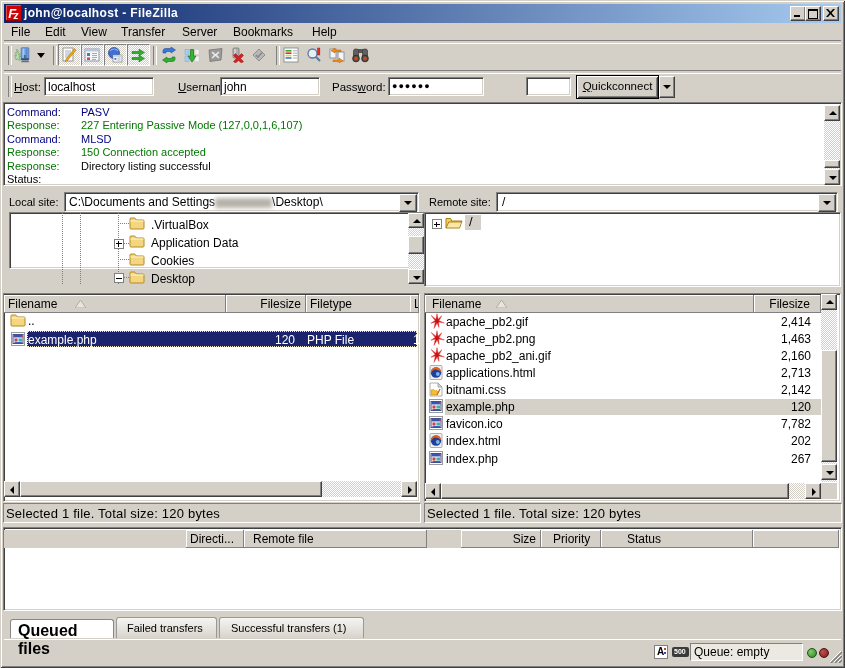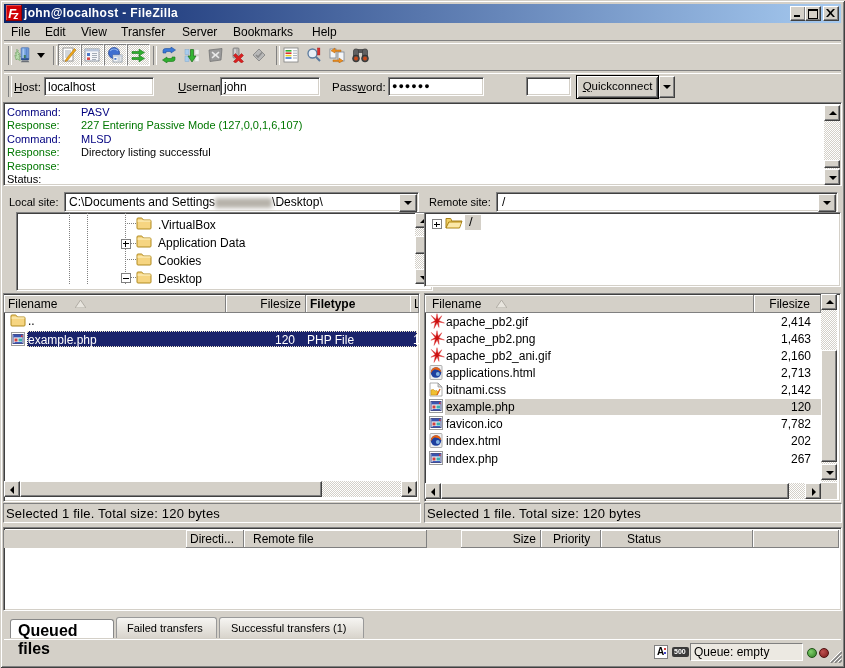--- a/index.html
+++ b/index.html
@@ -210,41 +210,42 @@
       <div style="color:#007700">Response:</div>
       <div style="color:#00007f">Command:</div>
       <div style="color:#007700">Response:</div>
       <div style="color:#007700">Response:</div>
       <div style="color:#000">Status:</div>
     </div>
 <div class="a" style="left:77px;top:3px;font-size:11px;line-height:13.4px;white-space:nowrap;">
       <div style="color:#00007f">PASV</div>
       <div style="color:#007700">227 Entering Passive Mode (127,0,0,1,6,107)</div>
       <div style="color:#00007f">MLSD</div>
+      <div style="color:#007700">150 Connection accepted</div>
       <div style="color:#000">Directory listing successful</div>
     </div>
 <div class="a dither" style="right:1px;top:2px;width:16px;height:80px;">
 <div class="a raised" style="left:0;top:0;width:16px;height:16px;box-sizing:border-box;">
         <div class="a" style="left:4px;top:5px;width:0;height:0;border-left:4px solid transparent;border-right:4px solid transparent;border-bottom:4px solid #000;"></div>
       </div>
 <div class="a raised" style="left:0;top:55px;width:16px;height:8px;box-sizing:border-box;"></div>
 <div class="a raised" style="left:0;top:64px;width:16px;height:16px;box-sizing:border-box;">
         <div class="a" style="left:4px;top:6px;width:0;height:0;border-left:4px solid transparent;border-right:4px solid transparent;border-top:4px solid #000;"></div>
       </div>
 </div>
 </div>
 
 <div class="a" style="left:9px;top:196px;font-size:11px;">Local site:</div>
 <div class="a sunken" style="left:64px;top:192px;width:355px;height:20px;box-sizing:border-box;">
  <div class="a" style="left:4px;top:2px;white-space:pre;">C:\Documents and Settings<span style="display:inline-block;width:57px;height:10px;background:#b6b2aa;filter:blur(2px);vertical-align:middle;"></span>\Desktop\</div>
  <div class="a raised" style="right:1px;top:1px;width:16px;height:16px;">
       <div class="a" style="left:4px;top:6px;width:0;height:0;border-left:4px solid transparent;border-right:4px solid transparent;border-top:4px solid #000;"></div>
     </div>
 </div>
-<div class="a sunken" style="left:16px;top:212px;width:417px;height:79px;box-sizing:border-box;">
+<div class="a sunken" style="left:9px;top:212px;width:417px;height:57px;box-sizing:border-box;">
  <div class="a vdot" style="left:52px;top:0;height:71px;"></div>
  <div class="a vdot" style="left:70px;top:0;height:71px;"></div>
  <div class="a vdot" style="left:108px;top:0;height:71px;"></div>
  <div class="a hdot" style="left:108px;top:10px;width:14px;"></div>
  <div class="a hdot" style="left:114px;top:30px;width:8px;"></div>
  <div class="a hdot" style="left:108px;top:46px;width:14px;"></div>
  <div class="a hdot" style="left:114px;top:64px;width:8px;"></div>
  <svg class="a" style="left:119px;top:3px;" width="16" height="14" viewBox="0 0 16 14">
       <path d="M1 3 L1 12 Q1 13 2 13 L14 13 Q15 13 15 12 L15 5 Q15 4 14 4 L7.5 4 L6 2.2 Q5.7 2 5.3 2 L2 2 Q1 2 1 3 Z" fill="#f6d581" stroke="#b18a1e" stroke-width="1"></path>
       <path d="M1.5 5 L14.5 5" stroke="#fdf0c0" stroke-width="1.2"></path>
@@ -302,21 +303,21 @@
       <path d="M2 13.2 L4.3 8.7 L15.9 8.7 L14.2 13.2 Z" fill="#fbe8a8"></path>
     </svg>
  <div class="a" style="left:40px;top:2px;width:16px;height:15px;background:#d4d0c8;"></div>
  <div class="a" style="left:44px;top:1px;font-size:13px;">/</div>
 </div>
 
 <div class="a sunken" style="left:3px;top:293px;width:417px;height:209px;box-sizing:border-box;">
  <div class="a" style="left:0;top:1px;width:413px;height:18px;background:#d4d0c8;">
   <div class="hdrseg" style="left:0;width:222px;">Filename</div>
   <div class="hdrseg" style="left:222px;width:80px;text-align:right;">Filesize</div>
-  <div class="hdrseg" style="left:302px;width:108px;font-weight:bold;">Filetype</div>
+  <div class="hdrseg" style="left:302px;width:108px;">Filetype</div>
   <div class="hdrseg" style="left:406px;width:7px;">L</div>
   <svg class="a" style="left:71px;top:5px;" width="11" height="8" viewBox="0 0 11 8">
         <path d="M5.5 0 L11 8 L0 8 Z" fill="#e8e5de" stroke="#b0aca4" stroke-width="1"></path>
       </svg>
  </div>
  <svg class="a" style="left:6px;top:19px;" width="16" height="14" viewBox="0 0 16 14">
       <path d="M1 3 L1 12 Q1 13 2 13 L14 13 Q15 13 15 12 L15 5 Q15 4 14 4 L7.5 4 L6 2.2 Q5.7 2 5.3 2 L2 2 Q1 2 1 3 Z" fill="#f6d581" stroke="#b18a1e" stroke-width="1"></path>
       <path d="M1.5 5 L14.5 5" stroke="#fdf0c0" stroke-width="1.2"></path>
     </svg>
  <div class="a" style="left:24px;top:20px;">..</div>

